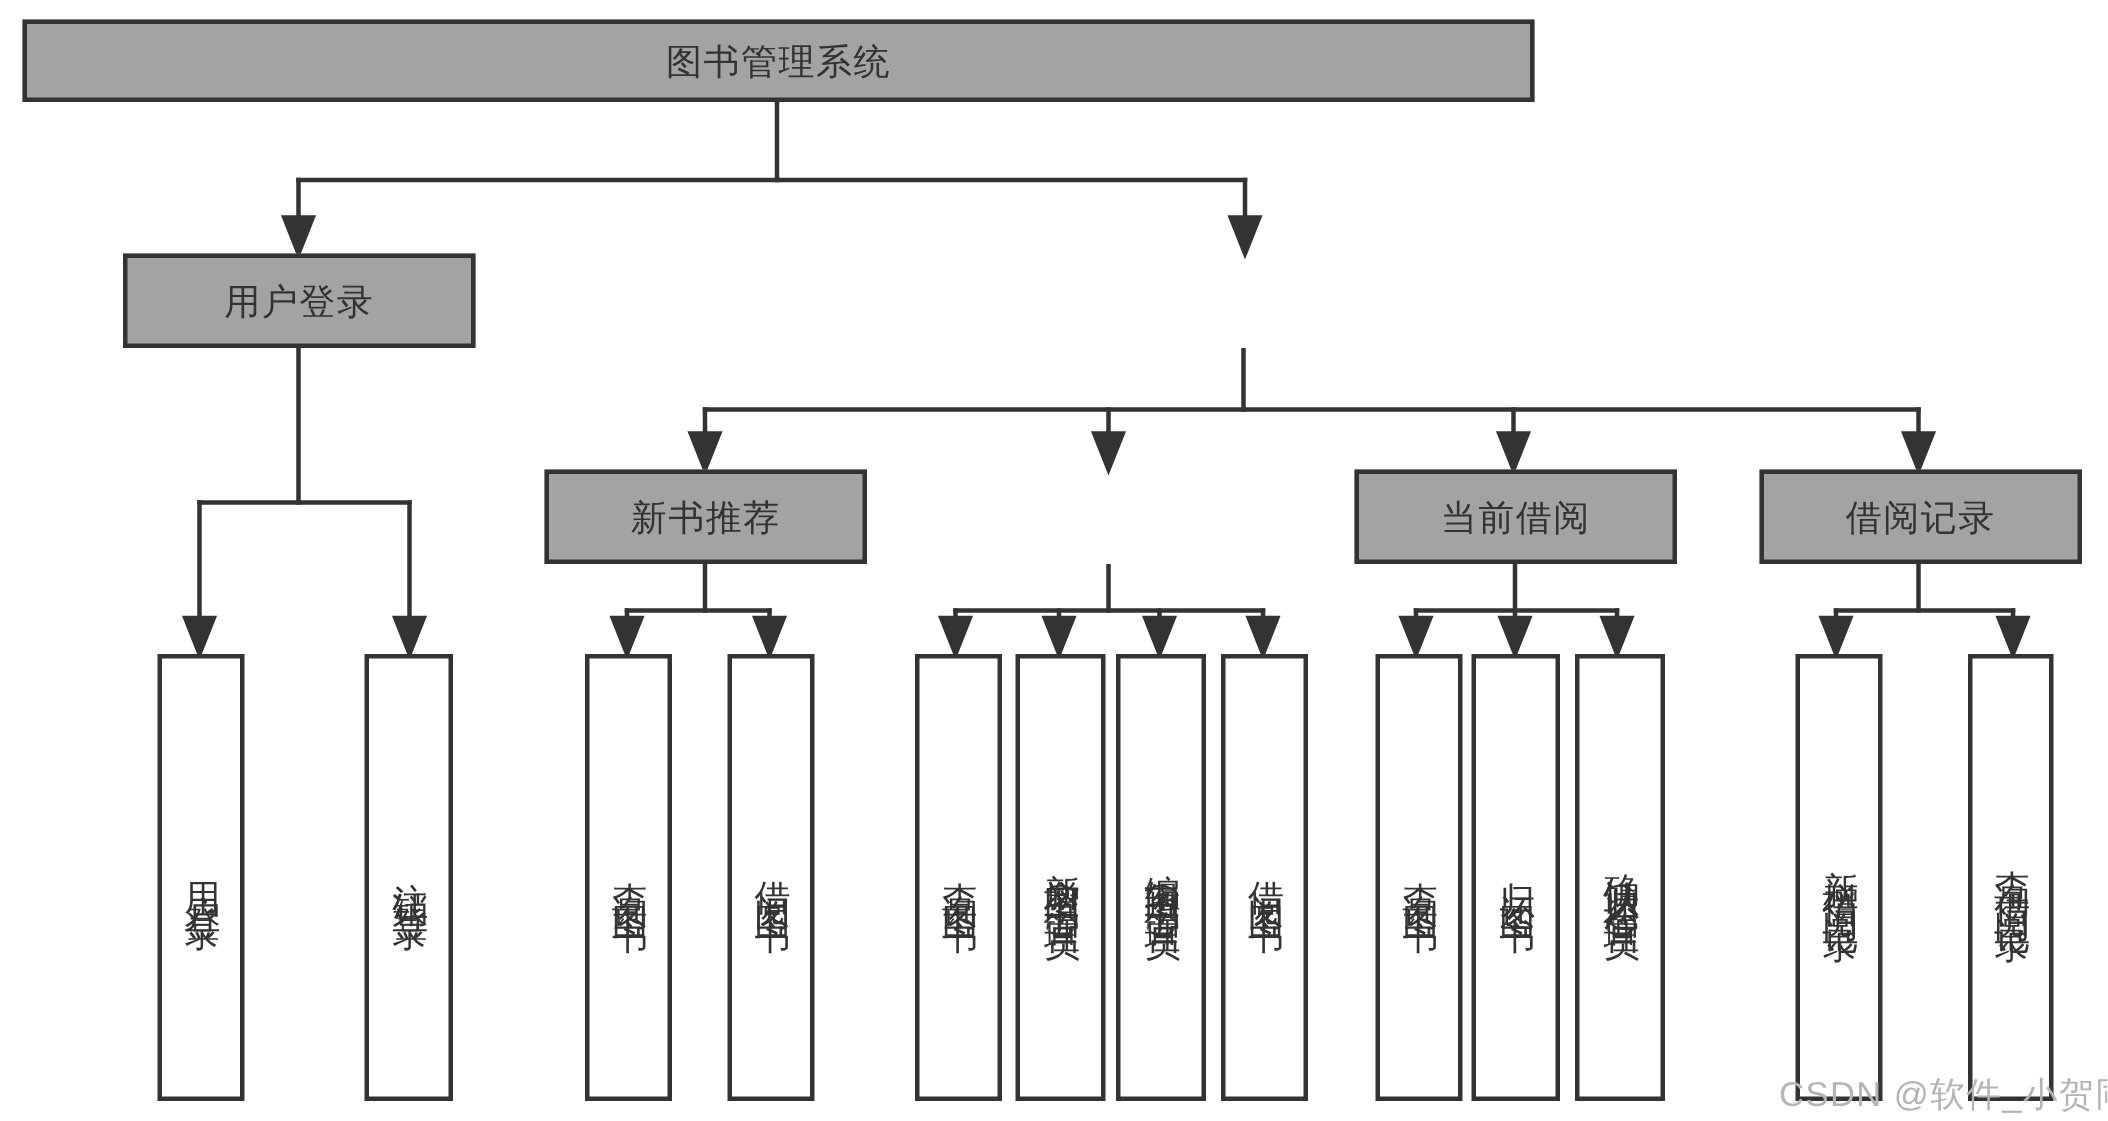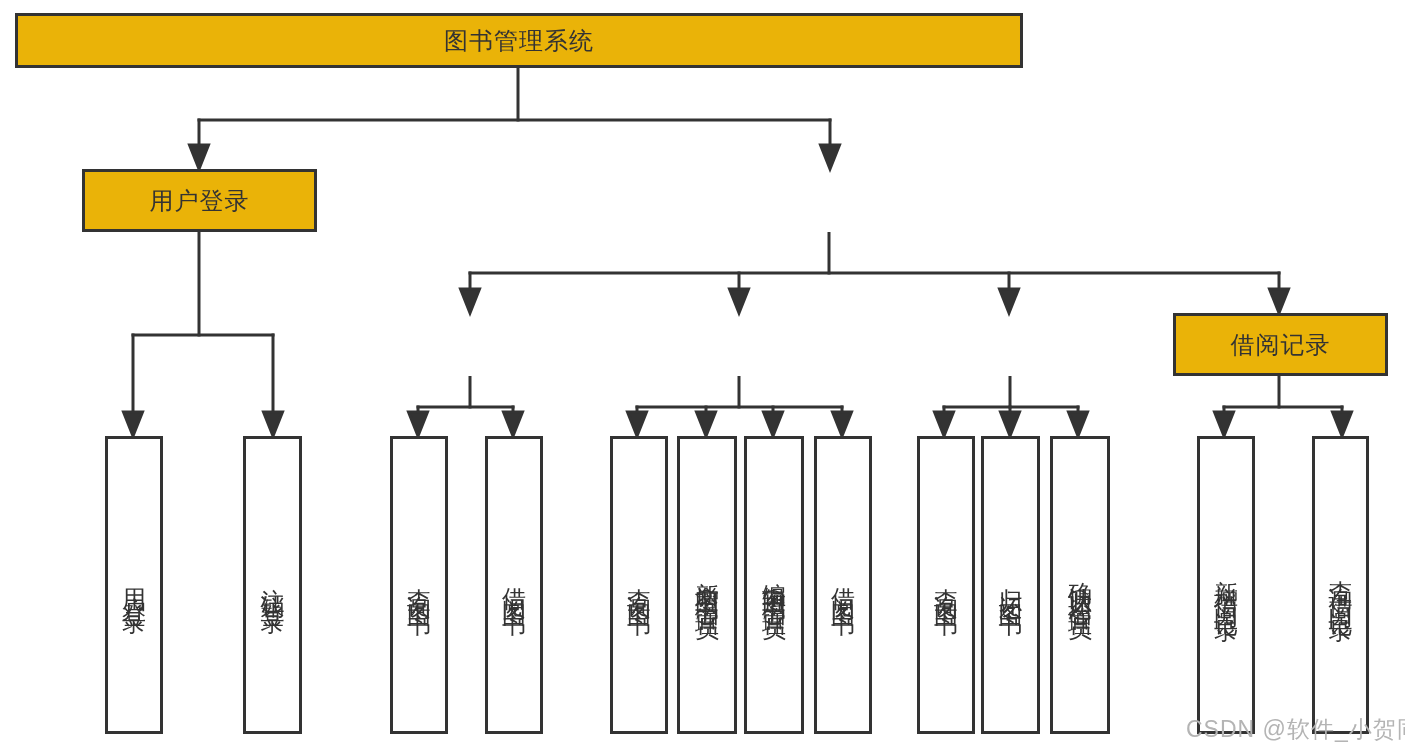--- a/index.html
+++ b/index.html
@@ -18,21 +18,21 @@
   }
   .connector-svg {
     position: absolute;
     left: 0;
     top: 0;
     z-index: 1;
   }
   .node {
     position: absolute;
     box-sizing: border-box;
-    background: #eab308;
+    background: #a3a3a3;
     border: 3px solid #333333;
     display: flex;
     align-items: center;
     justify-content: center;
     font-size: 24px;
     color: #333333;
     z-index: 2;
     letter-spacing: 1px;
   }
   .node-root   { left: 15px;  top: 13px;  width: 1008px; height: 55px; }
@@ -147,20 +147,22 @@
         <line x1="1342" y1="405.5" x2="1342" y2="414"></line>
         <polygon points="1332.5,412 1351.5,412 1342,436"></polygon>
       </g>
     </g>
   </svg>
 
   <div class="node node-root">图书管理系统</div>
 
   <div class="node node-l2" style="left:82px;">用户登录</div>
 
+  <div class="node node-l3" style="left:363px;">新书推荐</div>
+  <div class="node node-l3" style="left:903px;">当前借阅</div>
   <div class="node node-l3" style="left:1173px;">借阅记录</div>
 
   <div class="leaf" style="left:105px;">
     <span>用户登录</span>
   </div>
   <div class="leaf" style="left:243px;width:59px;">
     <span>注销登录</span>
   </div>
 
   <div class="leaf" style="left:390px;">

